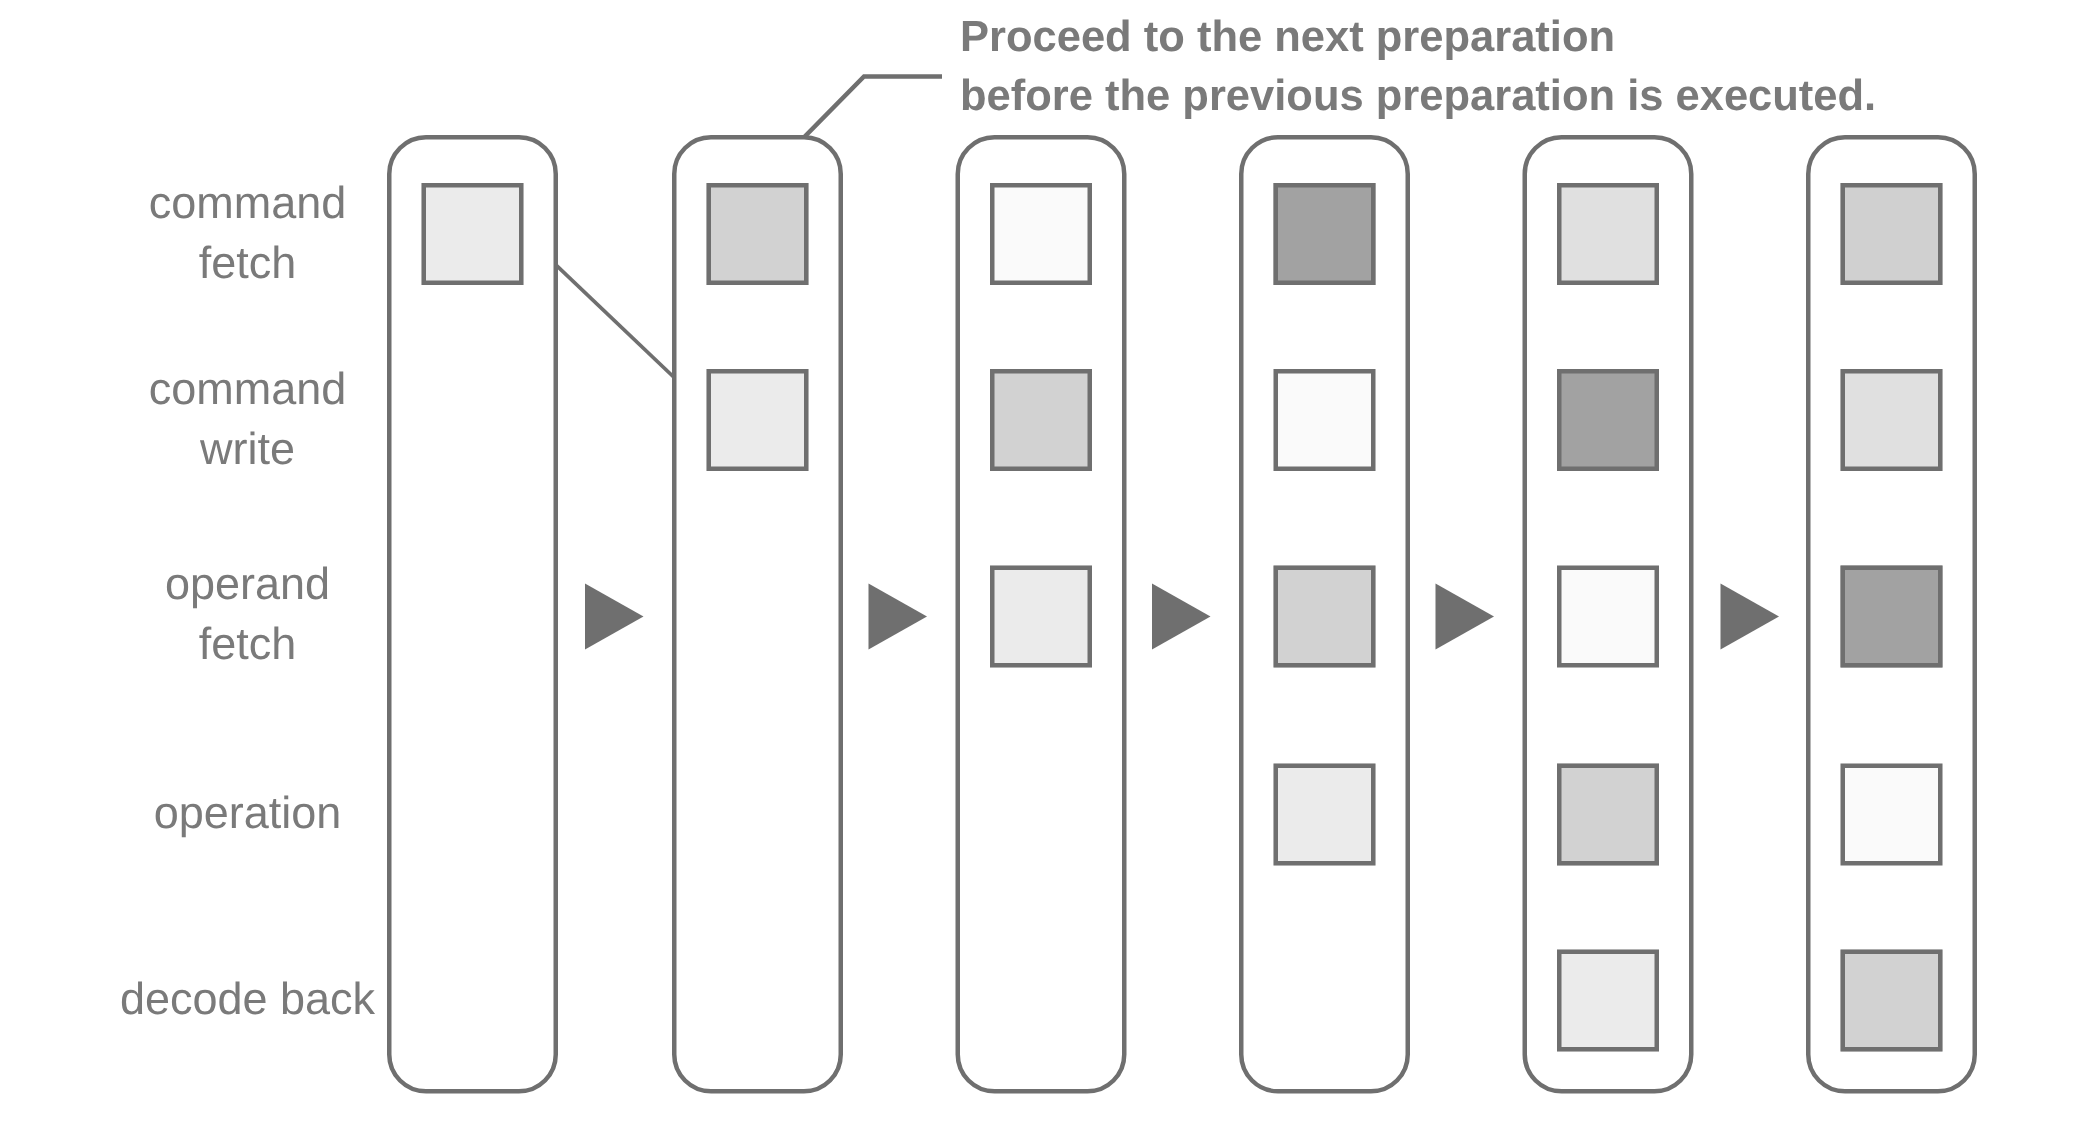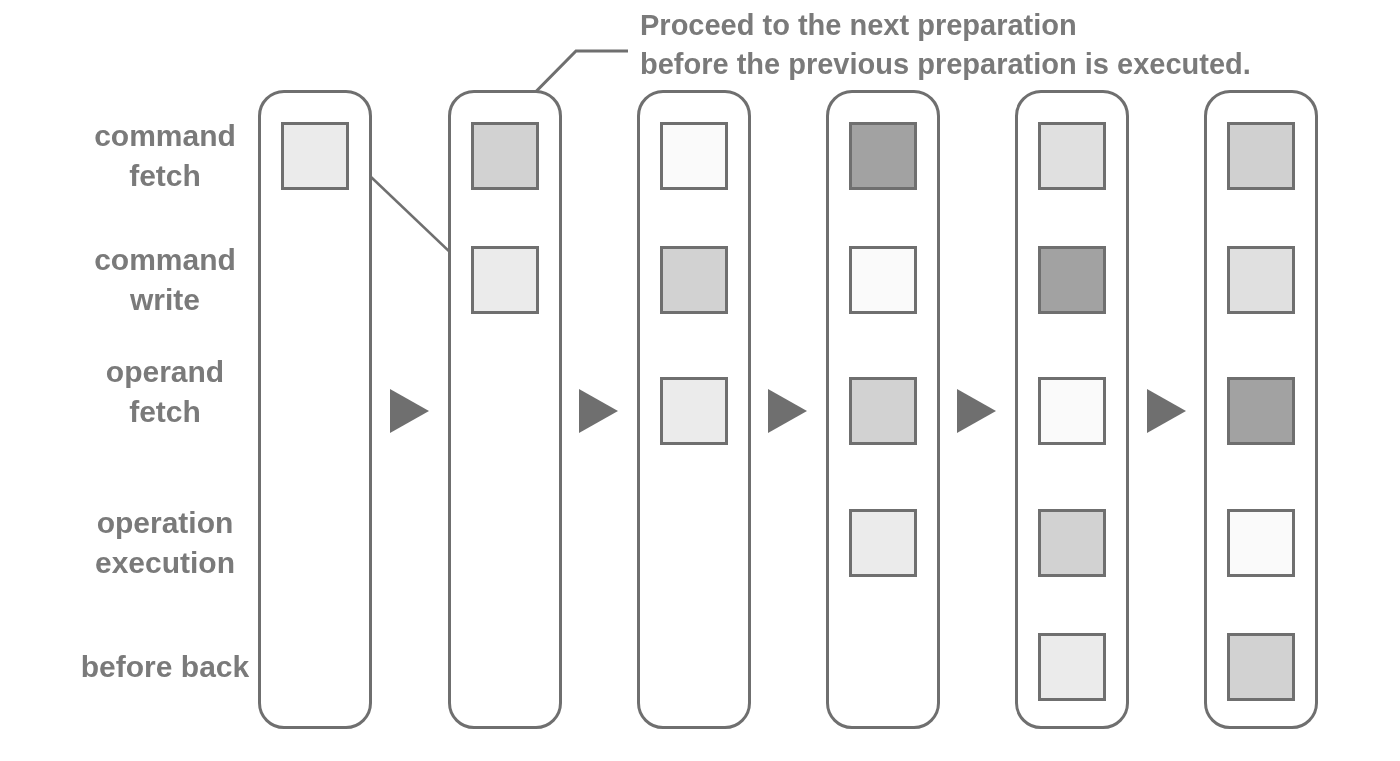--- a/index.html
+++ b/index.html
@@ -25,21 +25,21 @@
     color: var(--text, #7a7a7a);
     white-space: nowrap;
   }
   .stage-label {
     position: absolute;
     left: 20px;
     width: 290px;
     text-align: center;
     transform: translateY(-50%);
     font-size: 30px;
-    font-weight: bold;
+    font-weight: normal;
     line-height: 40px;
     color: var(--text, #7a7a7a);
   }
   .pipeline-column {
     position: absolute;
     top: 90px;
     width: 108px;
     height: 633px;
     border: 3px solid var(--outline, #6f6f6f);
     border-radius: 26px;
@@ -87,30 +87,29 @@
   </svg>
 
 <div class="stage-label" style="top: 156px;">
       <div>command</div>
       <div>fetch</div>
     </div>
     <div class="stage-label" style="top: 280px;">
       <div>command</div>
       <div>write</div>
     </div>
-    <div class="stage-label" style="top: 392px; text-align: center;">
+    <div class="stage-label" style="top: 410px; text-align: center;">
       <div>operand</div>
       <div>fetch</div>
     </div>
     <div class="stage-label" style="top: 543px;">
       <div>operation</div>
-      <div>execution</div>
     </div>
     <div class="stage-label" style="top: 667px;">
-      <div>before back</div>
+      <div>decode back</div>
     </div>
     <div class="pipeline-column" style="left: 258px;">
       <div class="stage-square" style="top: 29px; background: rgb(235, 235, 235);"></div>
     </div>
     <div class="next-arrow" style="left: 390px;"></div>
     <div class="pipeline-column" style="left: 448px;">
       <div class="stage-square" style="top: 29px; background: rgb(210, 210, 210);"></div>
       <div class="stage-square" style="top: 153px; background: rgb(235, 235, 235);"></div>
     </div>
     <div class="next-arrow" style="left: 579px;"></div>

